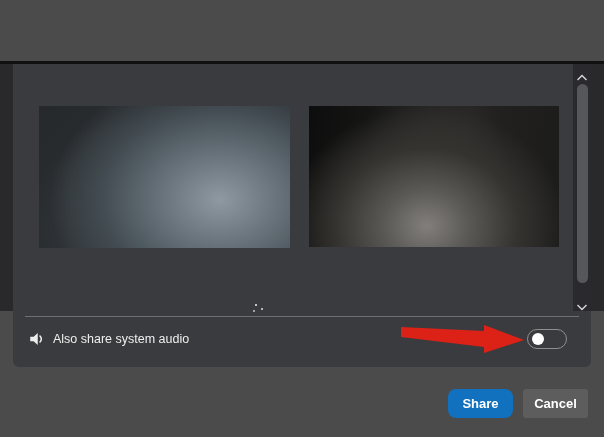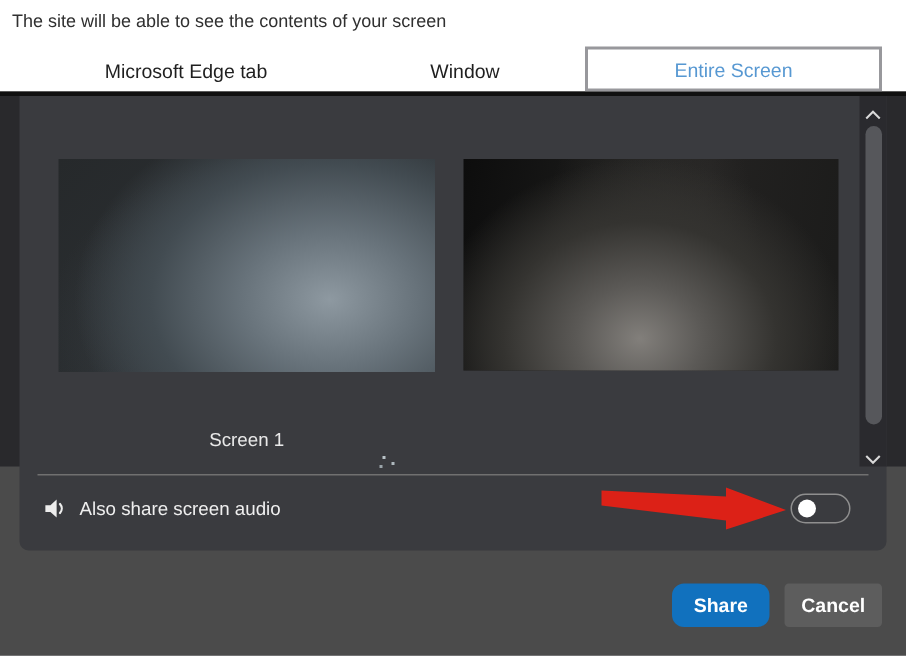--- a/index.html
+++ b/index.html
@@ -64,36 +64,29 @@
     display:flex;align-items:center;justify-content:center;
     font-family:"Liberation Sans",sans-serif;font-size:13px;font-weight:700;color:#FFFFFF;cursor:pointer;}
   .btn-share{left:448px;background:#1171BE;border-radius:8px;}
   .btn-cancel{left:523px;background:#5D5D5D;}
 </style>
 </head>
 <body>
 
 <div id="stage">
 
-  <div class="top-bar">
-    <div class="header-text">The site will be able to see the contents of your screen</div>
-    <div class="tab tab-edge">Microsoft Edge tab</div>
-    <div class="tab tab-window">Window</div>
-    <div class="tab tab-entire">Entire Screen</div>
-  </div>
   <div class="tab-underline"></div>
 
   <div class="scroll-strip"></div>
   <div class="content-box"></div>
 
   <div class="thumb thumb1">
     <div class="cursor-dots"></div>
   </div>
   <div class="thumb thumb2"></div>
-  <div class="screen-label s1">Screen 1</div>
 
   <div class="sb-track"></div>
   <div class="sb-btn sb-up">
     <svg width="12" height="8" viewBox="0 0 12 8">
         <polyline points="1.5,6 6,1.5 10.5,6" fill="none" stroke="#D9D9D9" stroke-width="1.4"></polyline>
       </svg>
   </div>
   <div class="sb-thumb"></div>
   <div class="sb-btn sb-down">
     <svg width="12" height="8" viewBox="0 0 12 8">
@@ -101,21 +94,21 @@
       </svg>
   </div>
 
   <div class="separator"></div>
   <div class="speaker">
     <svg width="18" height="18" viewBox="0 0 24 24">
       <path d="M3 9 L7.5 9 L13 4 L13 20 L7.5 15 L3 15 Z" fill="#EDEDED"></path>
       <path d="M16 8 A 6 6 0 0 1 16 16" fill="none" stroke="#EDEDED" stroke-width="2" stroke-linecap="round"></path>
     </svg>
   </div>
-  <div class="audio-label">Also share screen audio</div>
+  <div class="audio-label">Also share system audio</div>
   <div class="toggle">
     <div class="toggle-knob"></div>
   </div>
 
   <div class="red-arrow">
     <svg width="126" height="32" viewBox="0 0 126 32">
       <polygon points="1,4 84,8 84,2 124,17 84,30 84,24 1,14" fill="#DC2117"></polygon>
     </svg>
   </div>
 

